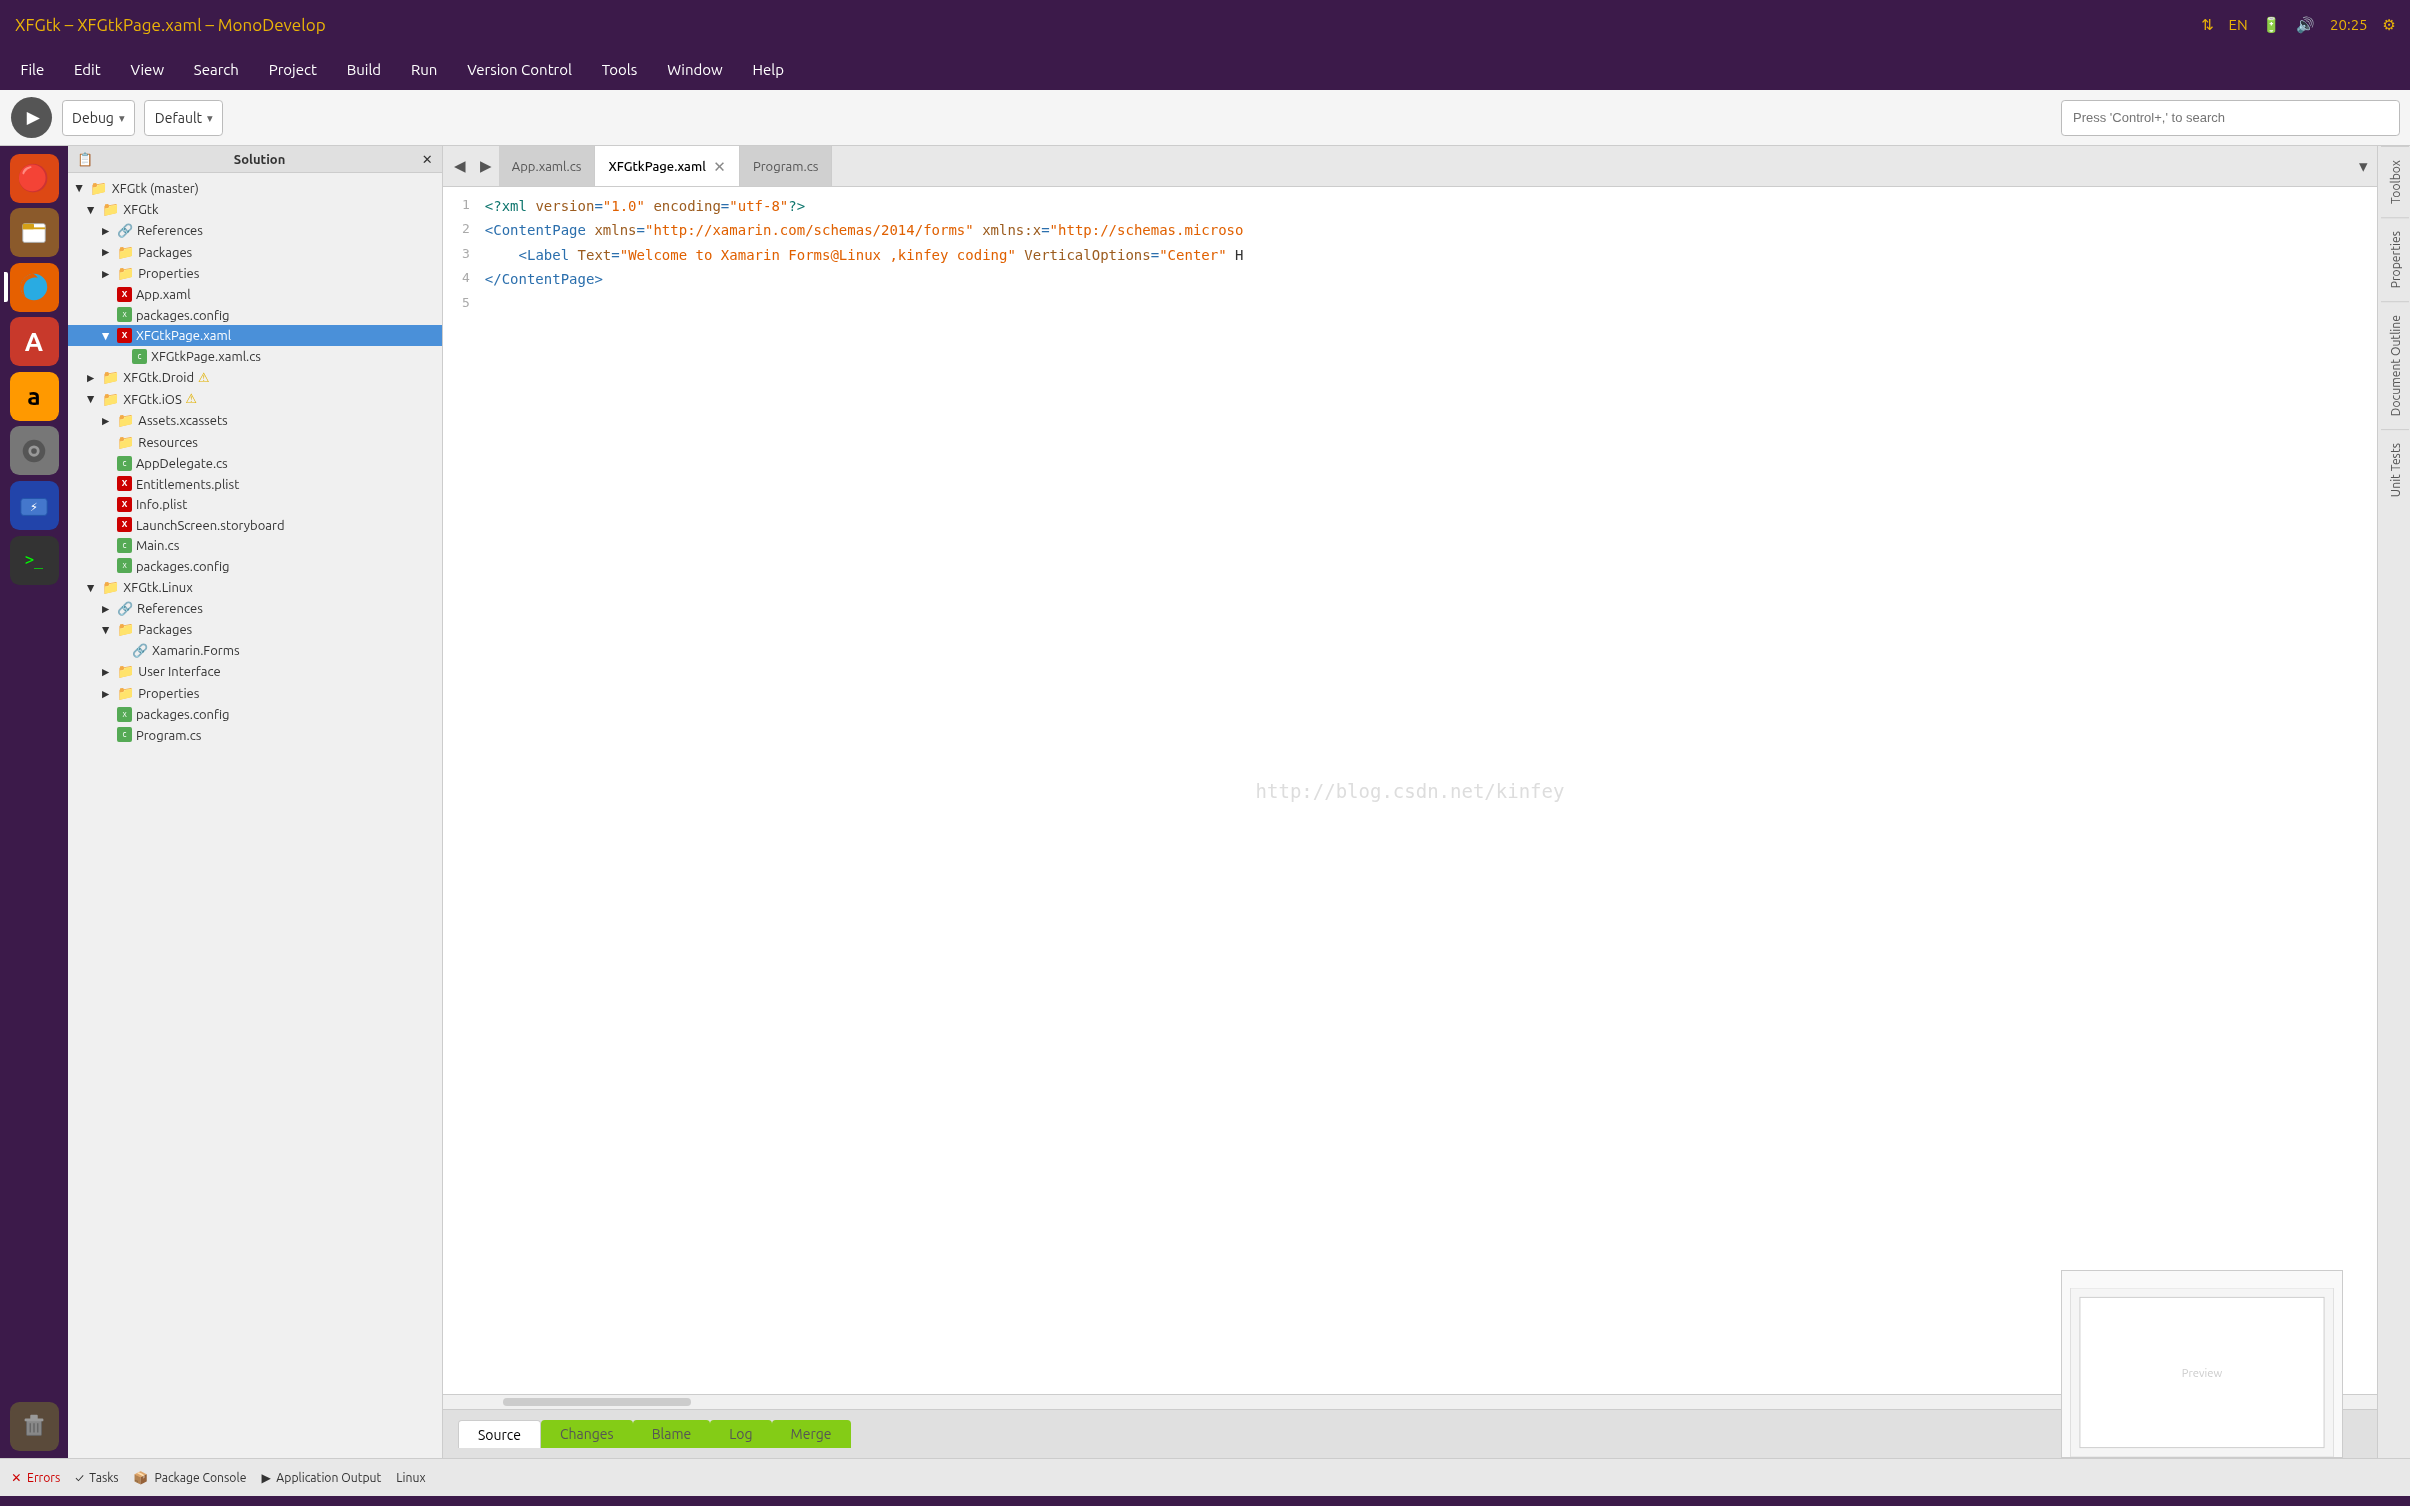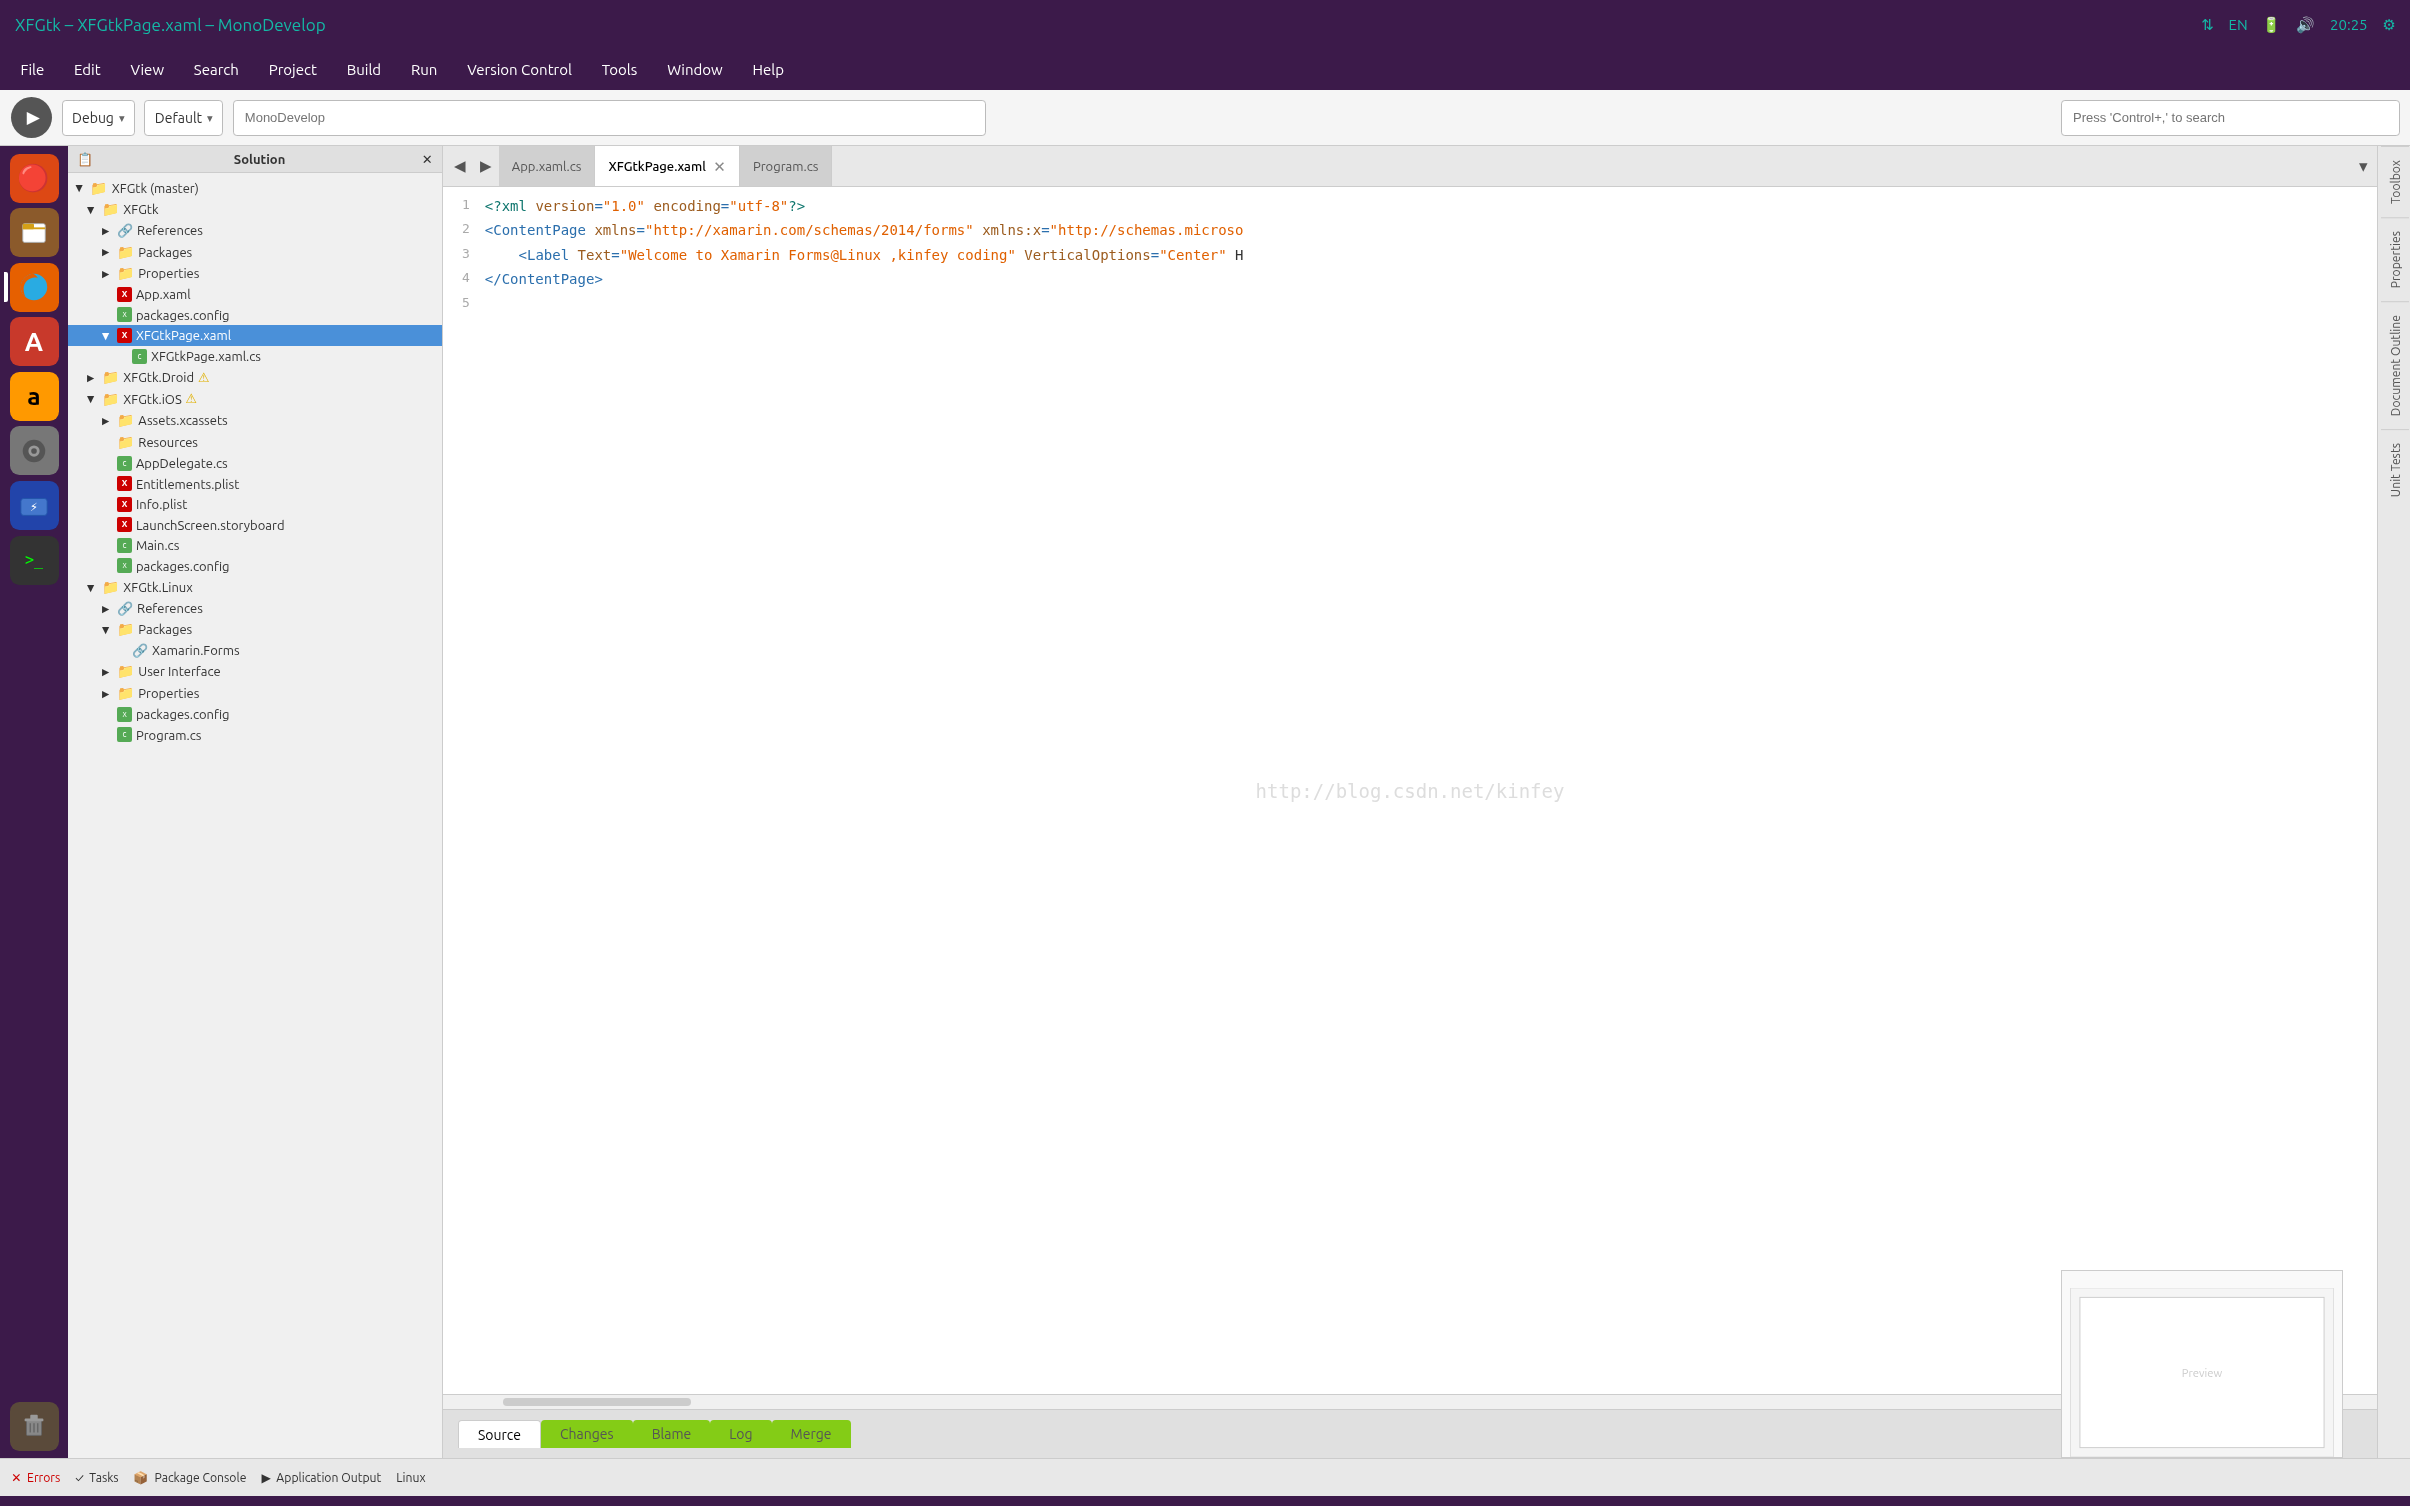--- a/index.html
+++ b/index.html
@@ -1,21 +1,21 @@
 <!DOCTYPE html>
 <html style="font-size:15px"><head>
   <meta charset="utf-8">
   <style>
     * { box-sizing: border-box; margin: 0; padding: 0; }
     body { font-family: 'Ubuntu', 'DejaVu Sans', sans-serif; font-size: 12.2px; background: #3c1a4a; color: #333; overflow: hidden; width: 2411px; height: 1507px; }
 
     
     #titlebar {
       background: #3c1a4a;
-      color: #14b8a6;
+      color: #eab308;
       height: 49px;
       display: flex;
       align-items: center;
       padding: 0 15px;
       gap: 11.3px;
       position: relative;
     }
     #titlebar .title { font-size: 17px; flex: 1; }
     #titlebar .title-right { display: flex; align-items: center; gap: 15px; font-size: 15px; }
 
@@ -381,21 +381,20 @@
 <div id="toolbar">
   <button class="run-btn"></button>
   <div class="config-dropdown">
     <span>Debug</span>
     <span class="arrow">▾</span>
   </div>
   <div class="config-dropdown">
     <span>Default</span>
     <span class="arrow">▾</span>
   </div>
-  <input class="search-bar" type="text" placeholder="MonoDevelop" style="">
   <div class="search-right">
     <input class="search-bar-right" type="text" placeholder="Press 'Control+,' to search" style="">
   </div>
 </div>
 
 <div id="main">
 
   <div id="left-dock">
     <div class="dock-icon" style="background:#dd4814;">
         <span>🔴</span>

